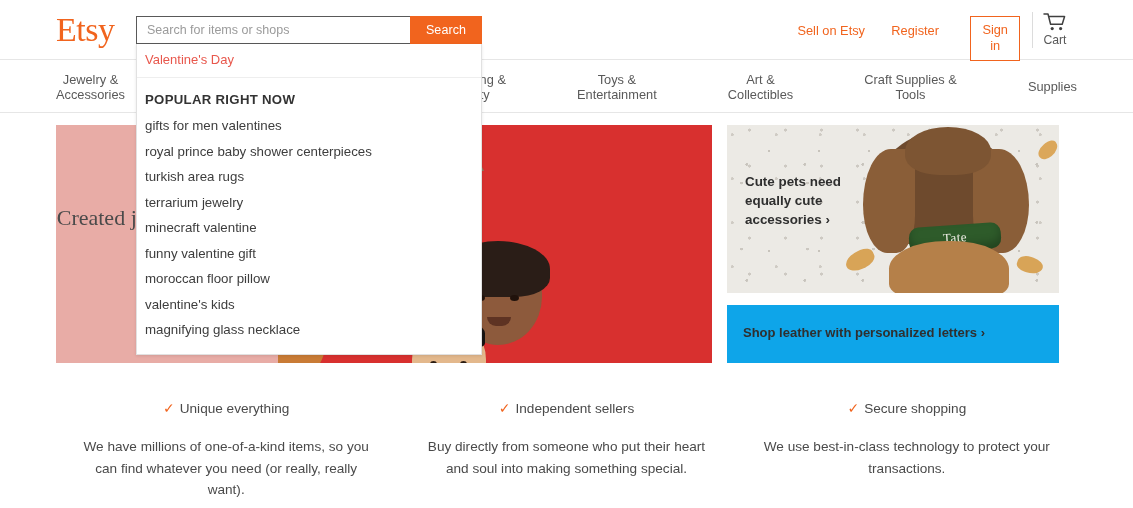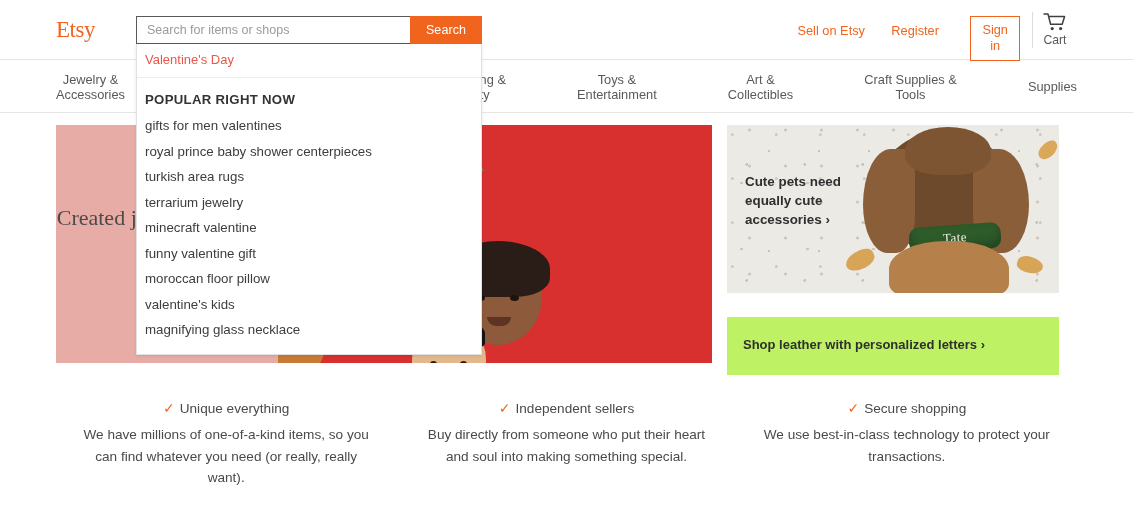--- a/index.html
+++ b/index.html
@@ -17,21 +17,21 @@
 
   
   .header {
     position: absolute; left:0; top:0; width:1133px; height:60px;
     background:#fff; border-bottom:1px solid #e6e6e6;
     z-index: 5;
   }
   .logo {
     position:absolute; left:56px; top:12px;
     font-family:"Liberation Serif", serif;
-    font-size:23px; color:#f1641e; letter-spacing:-0.5px;
+    font-size:34px; color:#f1641e; letter-spacing:-0.5px;
     font-weight:400; line-height:36px;
   }
   .search-wrap {
     position:absolute; left:136px; top:16px; width:346px; height:28px;
     display:flex;
   }
   .search-input {
     flex:1; height:28px; border:1px solid #595959; border-right:none;
     background:#fff; padding:0 10px; font-size:12.5px; color:#333;
     font-family:"Liberation Sans", sans-serif; outline:none;
@@ -126,35 +126,35 @@
     position:absolute; left:0; top:0; width:332px; height:168px;
     background:#e9e7e2; overflow:hidden; cursor:pointer;
   }
   .pet-text {
     position:absolute; left:18px; top:47px; width:150px;
     font-size:13.4px; font-weight:bold; color:#2f2f2f; line-height:19px;
     z-index:3;
   }
   .leather-card {
     position:absolute; left:0; top:180px; width:332px; height:58px;
-    background:#bef264; cursor:pointer;margin-top:12px;
+    background:#0ea5e9; cursor:pointer;
   }
   .leather-text {
     position:absolute; left:16px; top:20px;
     font-size:13px; font-weight:bold; color:#2f2f2f;
   }
 
   
   .props {
     position:absolute; left:56px; top:398px; width:1021px; height:90px;
     display:flex;
   }
   .prop { flex:1; text-align:center; padding:0 26px; }
   .prop-title {
-    font-size:13.6px; color:#4a4a4a; line-height:20px; margin-bottom:5px;
+    font-size:13.6px; color:#4a4a4a; line-height:20px; margin-bottom:17px;
   }
   .check { color:#f1641e; font-size:14px; margin-right:5px; }
   .prop-body {
     font-size:13.6px; color:#4a4a4a; line-height:21.5px;
   }
 
   
   .suggest {
     position:absolute; left:136px; top:44px; width:346px; height:311px;
     background:#ffffff; border:1px solid #e1e1e1; border-top:none;

